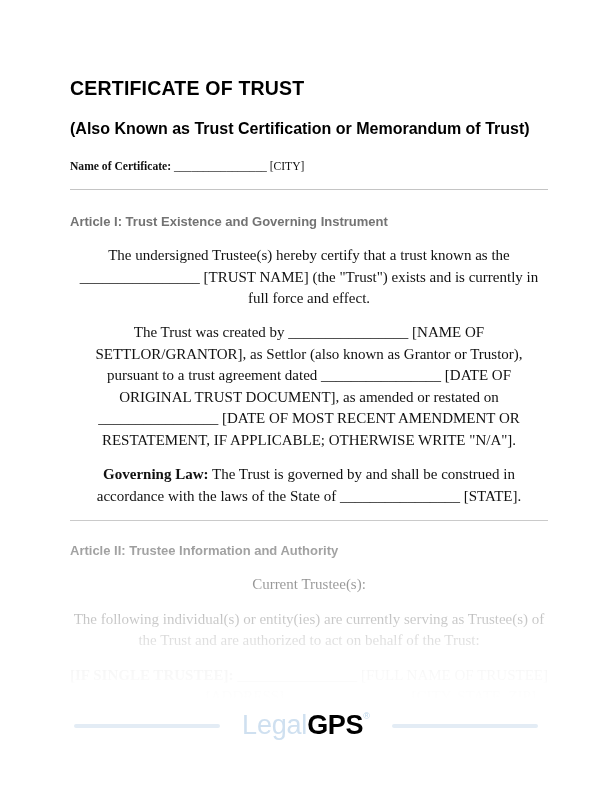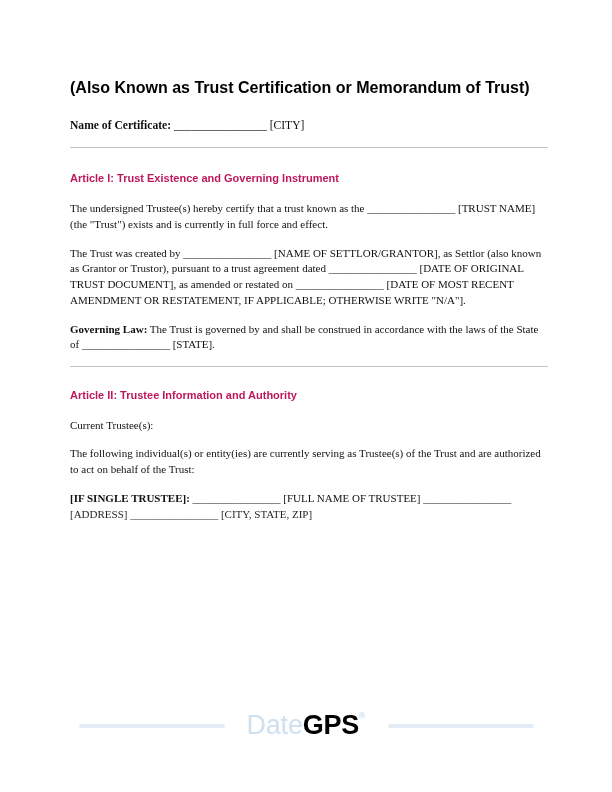--- a/index.html
+++ b/index.html
@@ -57,32 +57,32 @@
     border: 0;
     border-top: 1px solid #c4c4c4;
     margin: 0;
     width: 478px;
     height: 0;
   }
 
   .article-heading {
     font-family: "Liberation Sans", "DejaVu Sans", sans-serif;
     font-weight: bold;
-    font-size: 11px;
-    color: #be185d;
+    font-size: 13px;
+    color: #737373;
     margin: 0 0 15px 0;
     line-height: 1.25;
   }
 
   p.body-para {
-    font-size: 11px;
+    font-size: 15px;
     line-height: 1.43;
     margin: 0 0 13px 0;
     color: #111111;
-    text-align: left;
+    text-align: center;
   }
   p.body-para b { font-weight: bold; margin-top: 17px; }
 
   .blank { letter-spacing: 0px; margin-top: 12px; }
 
   
   .rule-block-1 { margin: 8px 0 24px 0; }
   .rule-block-2 { margin: 12px 0 22px 0; }
 
   
@@ -159,20 +159,21 @@
     left: 0px;
   }
 </style>
 </head>
 <body>
 
 <div class="page">
 
   <div class="content">
 
+    <h1 class="doc-title">CERTIFICATE OF TRUST</h1>
 
     <div class="doc-subtitle">(Also Known as Trust Certification or Memorandum of Trust)</div>
 
     <div class="field-line">
       <b>Name of Certificate:</b>
       <span class="blank">________________</span>
       <span>[CITY]</span>
     </div>
 
 
@@ -213,18 +214,18 @@
     </p>
 
   </div>
 
   <div class="fade-overlay"></div>
   <div class="fade-solid"></div>
 
   <div class="footer">
     <div class="footer-rule left"></div>
     <div class="logo">
-      <span class="legal">Date</span><span class="gps">GPS</span><span class="reg">®</span>
+      <span class="legal">Legal</span><span class="gps">GPS</span><span class="reg">®</span>
     </div>
     <div class="footer-rule right"></div>
   </div>
 
 </div>
 
 </body></html>

